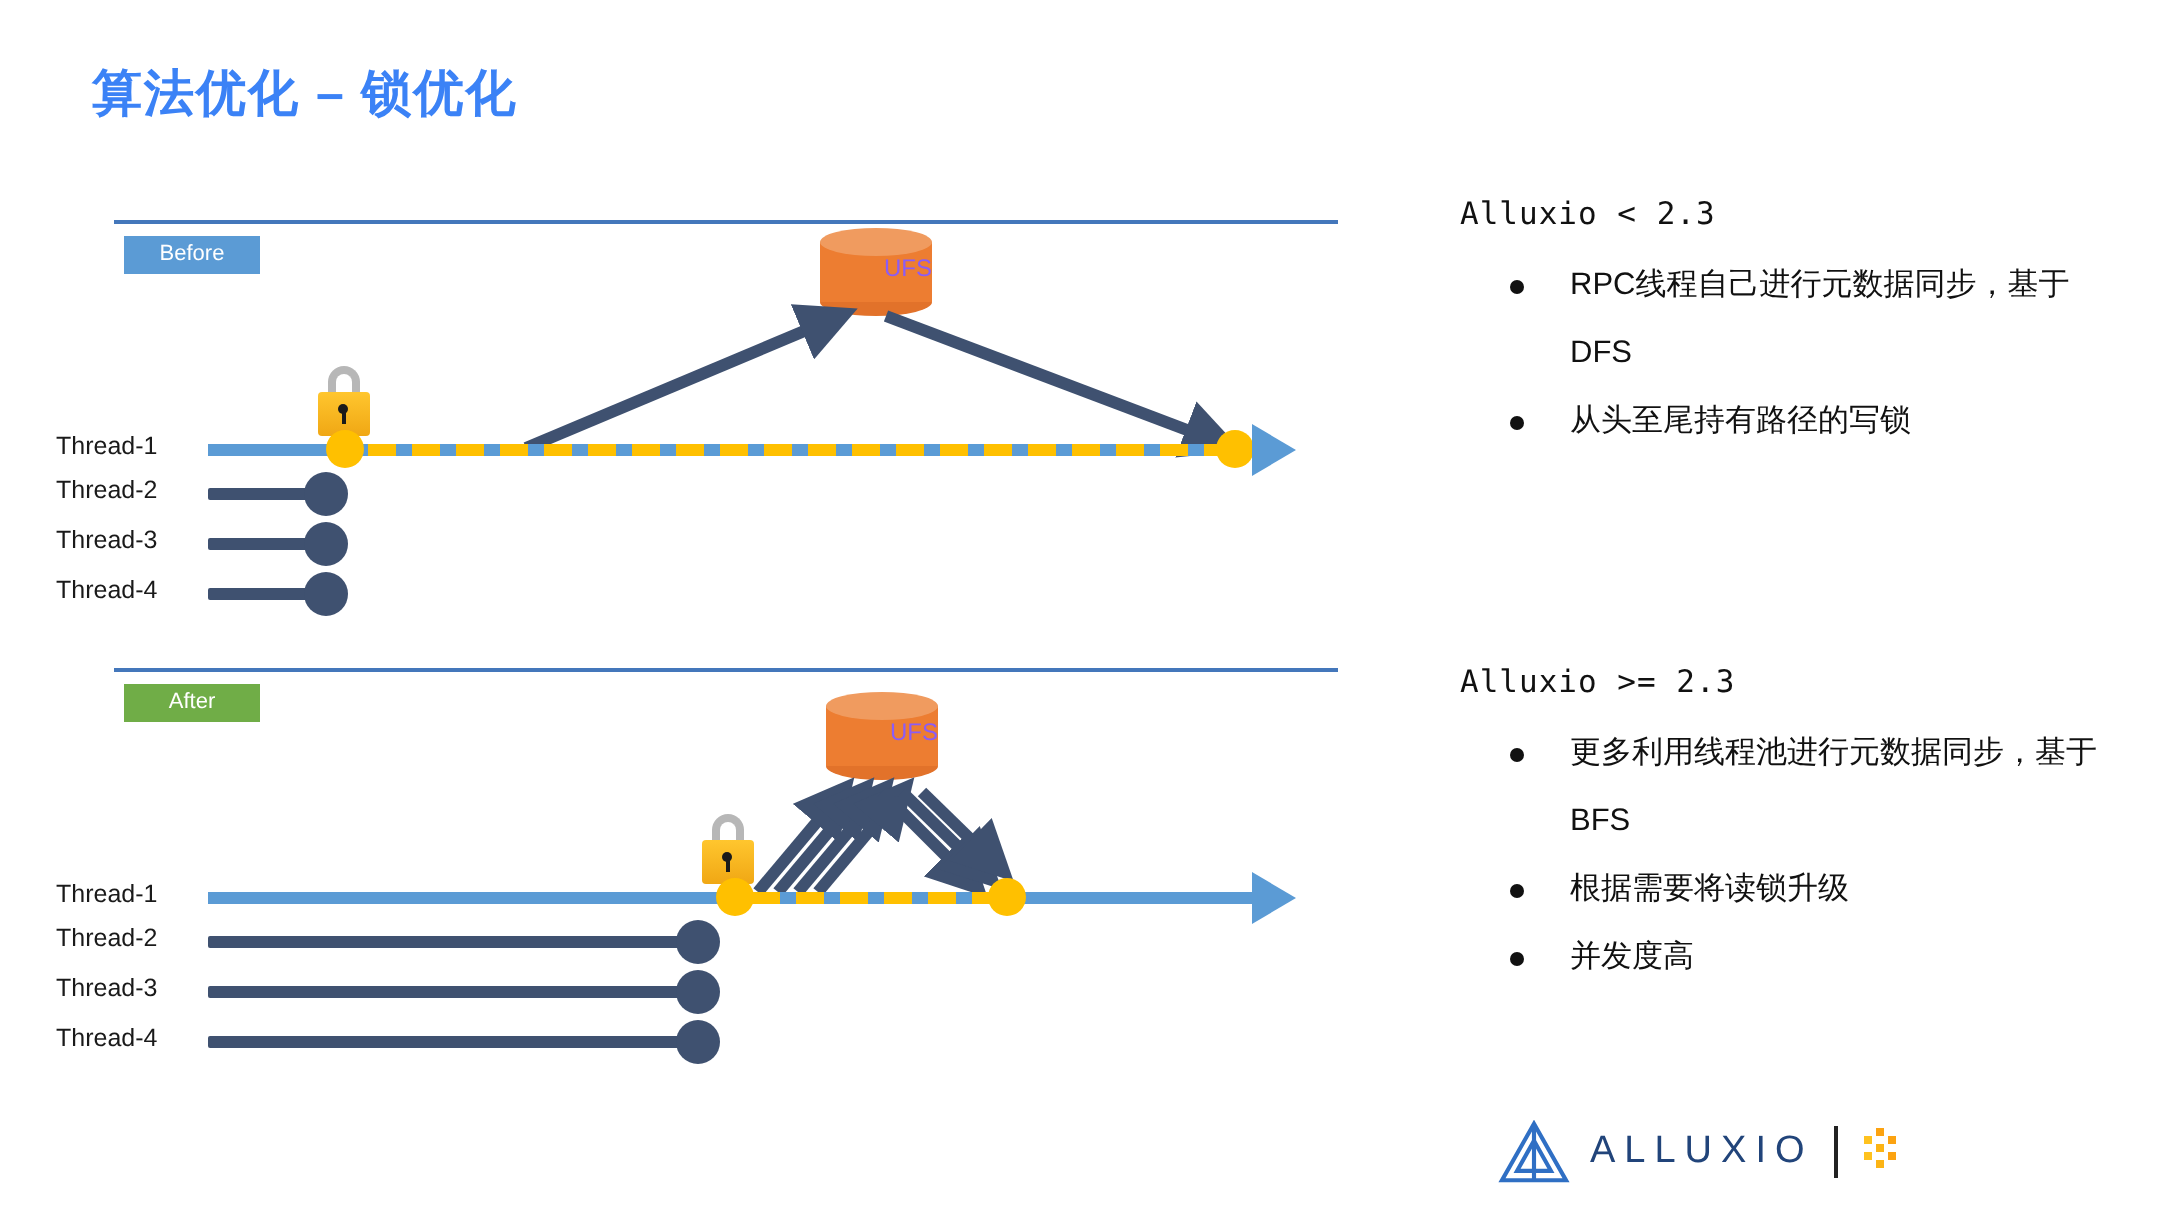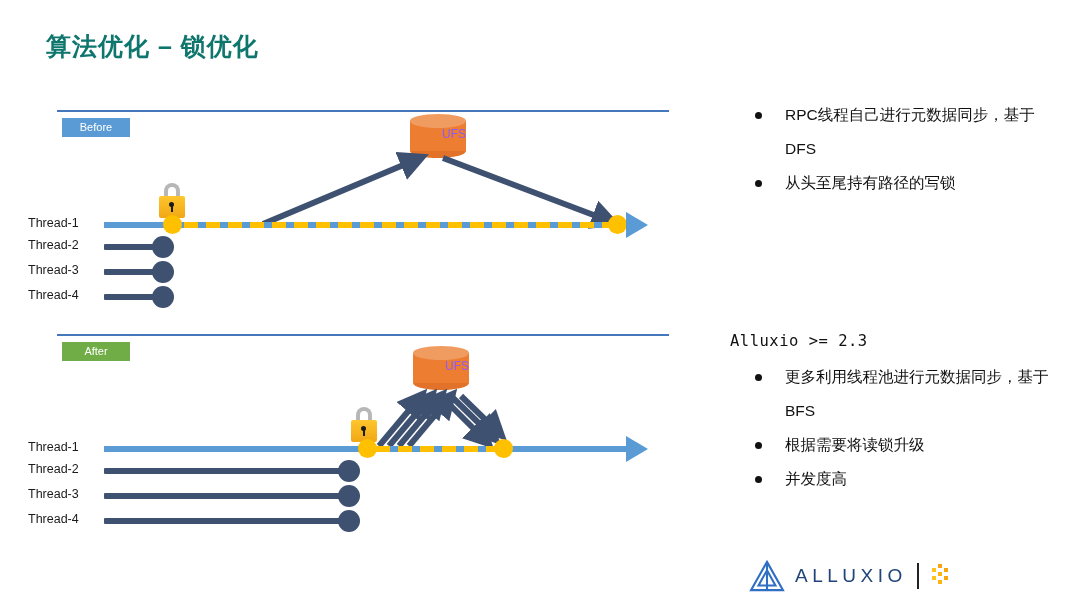--- a/index.html
+++ b/index.html
@@ -17,21 +17,21 @@
     color: #111111;
   }
 
   
   #slide-title {
     position: absolute;
     left: 46px;
     top: 30px;
     font-size: 25px;
     font-weight: bold;
-    color: #0f766e;
+    color: #3b82f6;
     letter-spacing: 1px;
     white-space: nowrap;
   }
 
   
   .panel {
     position: absolute;
     left: 0;
     top: 0;
     width: 700px;
@@ -400,20 +400,21 @@
   <div class="thread-label" style="top:167px;">Thread-3</div>
   <div class="thread-line" style="left:104px; top:173px; width:248px;"></div>
   <div class="thread-knob" style="left:338px; top:165px;"></div>
 
   <div class="thread-label" style="top:192px;">Thread-4</div>
   <div class="thread-line" style="left:104px; top:198px; width:248px;"></div>
   <div class="thread-knob" style="left:338px; top:190px;"></div>
 </div>
 
 <div class="text-block" id="block-before">
+  <div class="block-heading">Alluxio &lt; 2.3</div>
   <ul class="bullet-list">
     <li class="bullet-item">
       <span class="dot"></span>
       <span>RPC线程自己进行元数据同步，基于DFS</span>
     </li>
     <li class="bullet-item">
       <span class="dot"></span>
       <span>从头至尾持有路径的写锁</span>
     </li>
   </ul>

